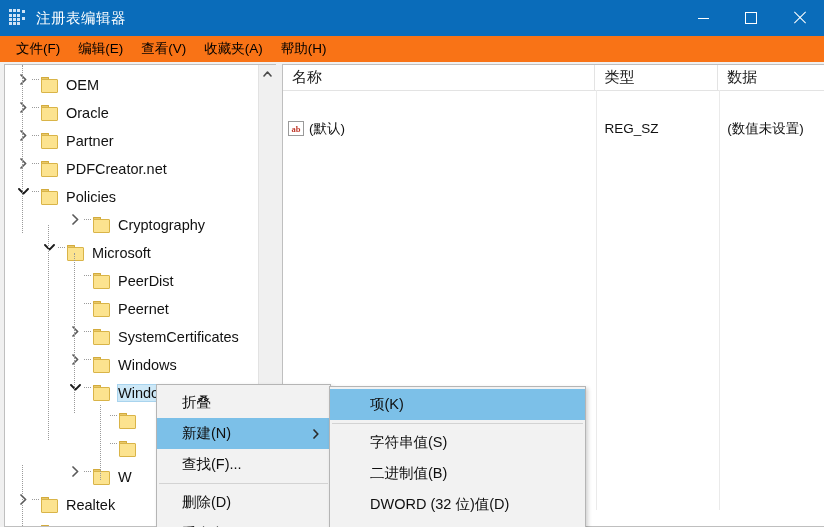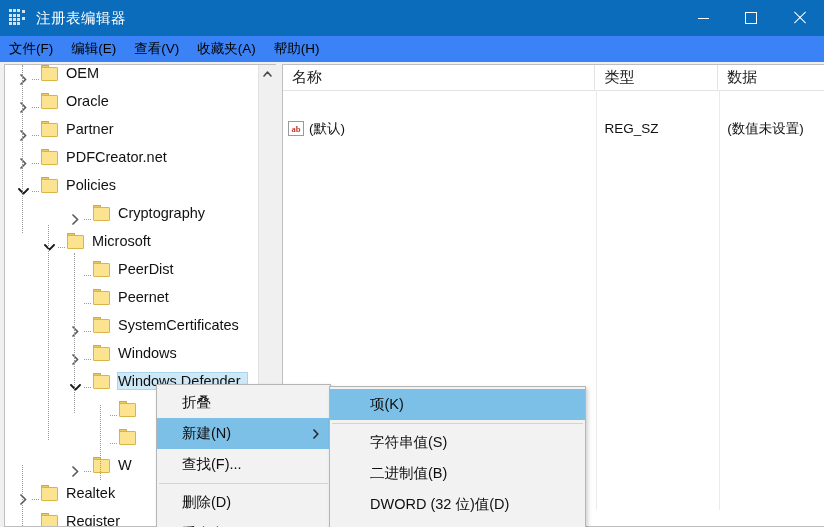--- a/index.html
+++ b/index.html
@@ -88,23 +88,24 @@
     border-top: 1.5px solid #ffffff;
   }
   .glyph-close::before { transform: rotate(45deg); transform-origin: 50% 50%; }
   .glyph-close::after  { transform: rotate(-45deg); transform-origin: 50% 50%; }
 
   
   .menubar {
     position: absolute;
     left: 0; top: 36px;
     width: 824px; height: 26px;
-    background: #3b82f6;
-    display: flex;
-    align-items: center;
+    background: #f97316;
+    display: flex;
+    align-items: center;
+    padding-left: 7px;
     box-sizing: border-box;
   }
   .menu-item {
     font-size: 13.5px;
     color: #000000;
     padding: 3px 9px 3px 9px;
     white-space: nowrap;
   }
 
   
@@ -149,21 +150,21 @@
     border-right: none;
     box-sizing: border-box;
     overflow: hidden;
   }
 
   
   .tree-row {
     position: relative;
     height: 28px;
     display: flex;
-    align-items: flex-start;
+    align-items: flex-end;
     white-space: nowrap;
     font-size: 14.5px;
     color: #111111;
   }
   .tree-row .indent { flex: 0 0 auto; }
   .chev {
     flex: 0 0 auto;
     width: 17px; height: 28px;
     display: flex;
     align-items: center;

